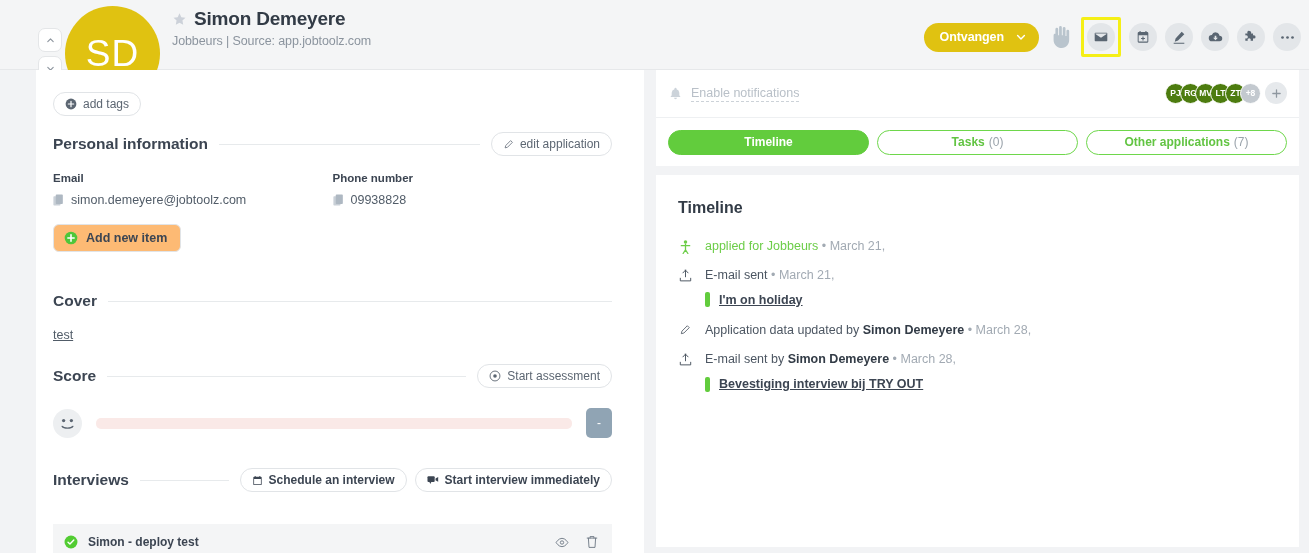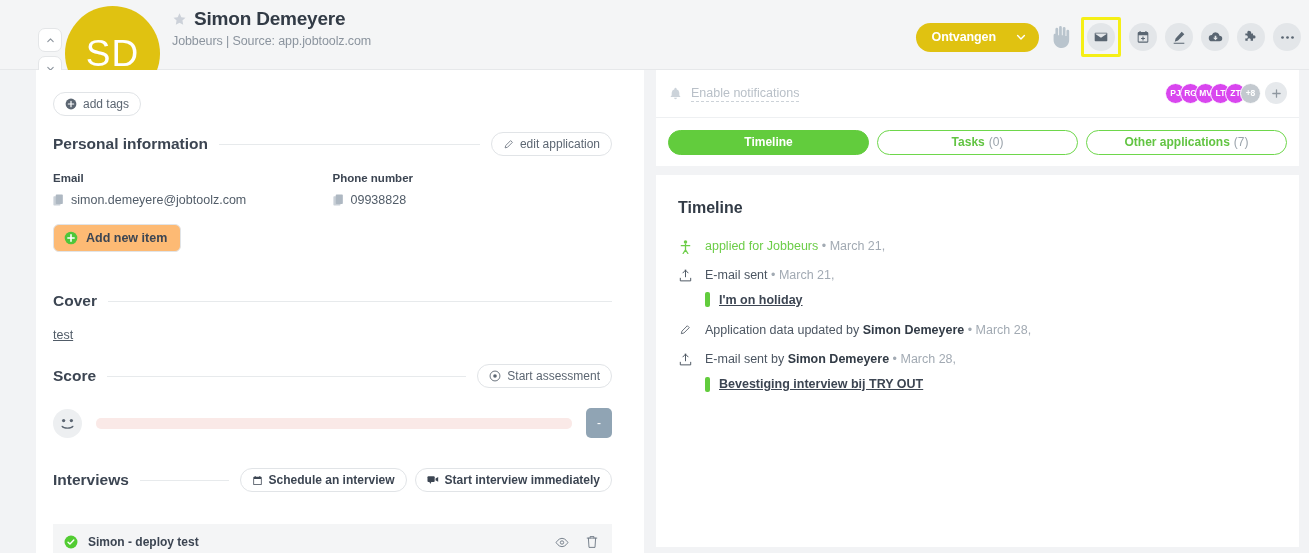--- a/index.html
+++ b/index.html
@@ -33,21 +33,21 @@
   .name-block { position: absolute; left: 172px; top: 8px; }
   .name-row { display: flex; align-items: center; gap: 7px; }
   .star-icon { color: #ccd1d9; display: block; }
   .cand-name { font-size: 19px; font-weight: bold; color: #323b46; letter-spacing: -.2px; }
   .cand-sub { font-size: 12.5px; color: #8b949e; margin-top: 4px; letter-spacing: -.1px; }
 
   
   .hdr-right { position: absolute; right: 8px; top: 17px; display: flex; align-items: center; gap: 8px; }
   .status-pill {
     background: #e0c211; color: #fff; border-radius: 16px; height: 29px;
-    padding: 0 13px 0 16px; display: flex; align-items: center; gap: 20px;
+    padding: 0 13px 0 16px; display: flex; align-items: center; gap: 12px;
     font-size: 12.5px; font-weight: bold; cursor: pointer; letter-spacing: -.1px;
   }
   .hand-icon { width: 26px; height: 30px; display:flex; align-items:center; justify-content:center; }
   .icon-btn {
     width: 28px; height: 28px; border-radius: 50%; background: #e3e6e9;
     display: flex; align-items: center; justify-content: center; cursor: pointer;
   }
   .icon-btn svg { display: block; }
   .hl-box { padding: 3px; border: 3px solid #f5ef16; border-radius: 2px; display:flex; }
 
@@ -102,21 +102,21 @@
     height: 48px; background: #fff; display: flex; align-items: center;
     padding-left: 13px; border-bottom: 1px solid #eef0f2; position: relative;
   }
   .notif-link {
     display: flex; align-items: center; gap: 9px; font-size: 12.5px; color: #b9c0c8;
     cursor: pointer;
   }
   .notif-link span { border-bottom: 1px dashed #ccd2d8; padding-bottom: 1px; }
   .avatars { position: absolute; right: 12px; top: 12px; display: flex; align-items: center; }
   .av {
-    width: 21px; height: 21px; border-radius: 50%; background: #d946ef; color: #fff;
+    width: 21px; height: 21px; border-radius: 50%; background: #4d7c0f; color: #fff;
     font-size: 8.5px; font-weight: bold; display: flex; align-items: center; justify-content: center;
     border: 1.5px solid #fff; margin-left: -6px; cursor: pointer;
   }
   .av.more { background: #c3c9cf; }
   .av-add {
     width: 22px; height: 22px; border-radius: 50%; background: #e6e9ec; margin-left: 4px;
     display: flex; align-items: center; justify-content: center; cursor: pointer;
   }
 
   .tabs-bar { height: 48px; background: #fff; display: flex; align-items: center; gap: 8px; padding: 0 12px; }

